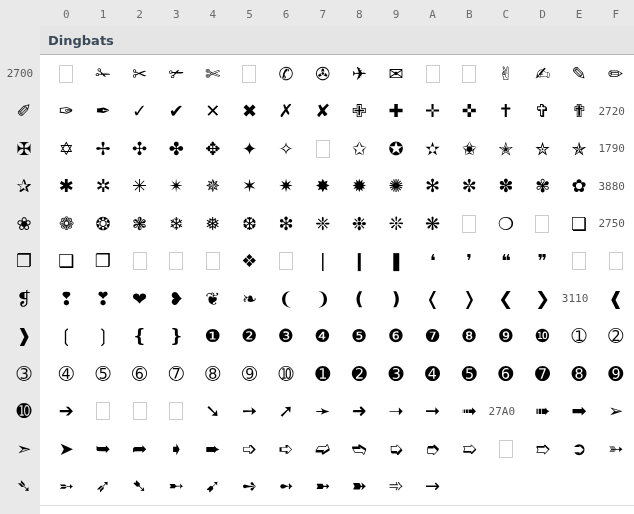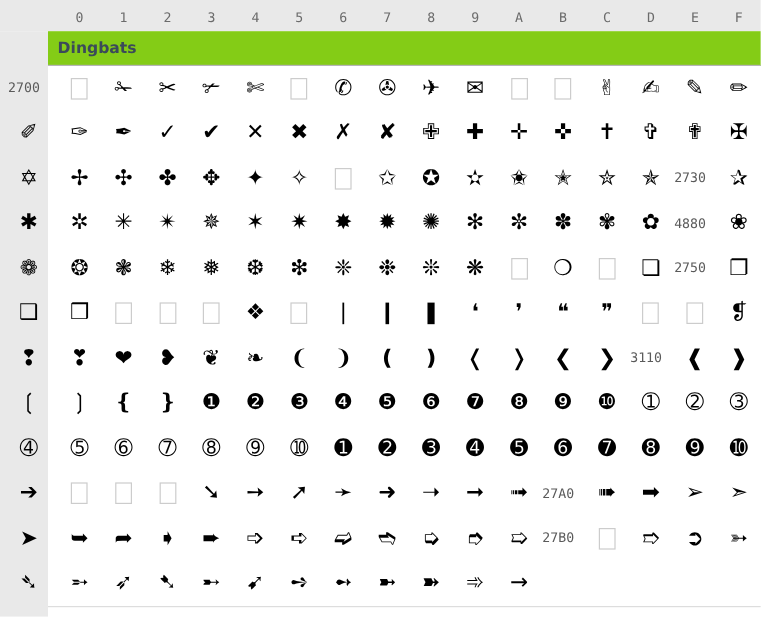--- a/index.html
+++ b/index.html
@@ -39,21 +39,21 @@
     position: absolute;
     top: 26px; left: 0;
     width: 40px; height: 488px;
     background: #e9e9e9;
   }
   
   .title-band {
     position: absolute;
     top: 26px; left: 40px; right: 0;
     height: 28px;
-    background: #84cc16;
+    background: #e5e5e5;
     border-bottom: 1px solid #b5b5b5;
     display: flex;
     align-items: center;
   }
   .title-text {
     font-size: 13px;
     font-weight: bold;
     color: #3b4a5a;
     padding-left: 8px;
   }
@@ -162,56 +162,57 @@
       <div class="cell">✖</div>
       <div class="cell">✗</div>
       <div class="cell">✘</div>
       <div class="cell">✙</div>
       <div class="cell">✚</div>
       <div class="cell">✛</div>
       <div class="cell">✜</div>
       <div class="cell">✝</div>
       <div class="cell">✞</div>
       <div class="cell">✟</div>
+      <div class="row-label">2720</div>
       <div class="cell">✠</div>
       <div class="cell">✡</div>
       <div class="cell">✢</div>
       <div class="cell">✣</div>
       <div class="cell">✤</div>
       <div class="cell">✥</div>
       <div class="cell">✦</div>
       <div class="cell">✧</div>
       <div class="cell">
         <span class="tofu"></span>
       </div>
       <div class="cell">✩</div>
       <div class="cell">✪</div>
       <div class="cell">✫</div>
       <div class="cell">✬</div>
       <div class="cell">✭</div>
       <div class="cell">✮</div>
       <div class="cell">✯</div>
-      <div class="row-label">2730</div>
+      <div class="row-label">1790</div>
       <div class="cell">✰</div>
       <div class="cell">✱</div>
       <div class="cell">✲</div>
       <div class="cell">✳</div>
       <div class="cell">✴</div>
       <div class="cell">✵</div>
       <div class="cell">✶</div>
       <div class="cell">✷</div>
       <div class="cell">✸</div>
       <div class="cell">✹</div>
       <div class="cell">✺</div>
       <div class="cell">✻</div>
       <div class="cell">✼</div>
       <div class="cell">✽</div>
       <div class="cell">✾</div>
       <div class="cell">✿</div>
-      <div class="row-label">4880</div>
+      <div class="row-label">3880</div>
       <div class="cell">❀</div>
       <div class="cell">❁</div>
       <div class="cell">❂</div>
       <div class="cell">❃</div>
       <div class="cell">❄</div>
       <div class="cell">❅</div>
       <div class="cell">❆</div>
       <div class="cell">❇</div>
       <div class="cell">❈</div>
       <div class="cell">❉</div>
@@ -335,21 +336,20 @@
       <div class="cell">➦</div>
       <div class="cell">➧</div>
       <div class="cell">➨</div>
       <div class="cell">➩</div>
       <div class="cell">➪</div>
       <div class="cell">➫</div>
       <div class="cell">➬</div>
       <div class="cell">➭</div>
       <div class="cell">➮</div>
       <div class="cell">➯</div>
-      <div class="row-label">27B0</div>
       <div class="cell">
         <span class="tofu"></span>
       </div>
       <div class="cell">➱</div>
       <div class="cell">➲</div>
       <div class="cell">➳</div>
       <div class="cell">➴</div>
       <div class="cell">➵</div>
       <div class="cell">➶</div>
       <div class="cell">➷</div>

